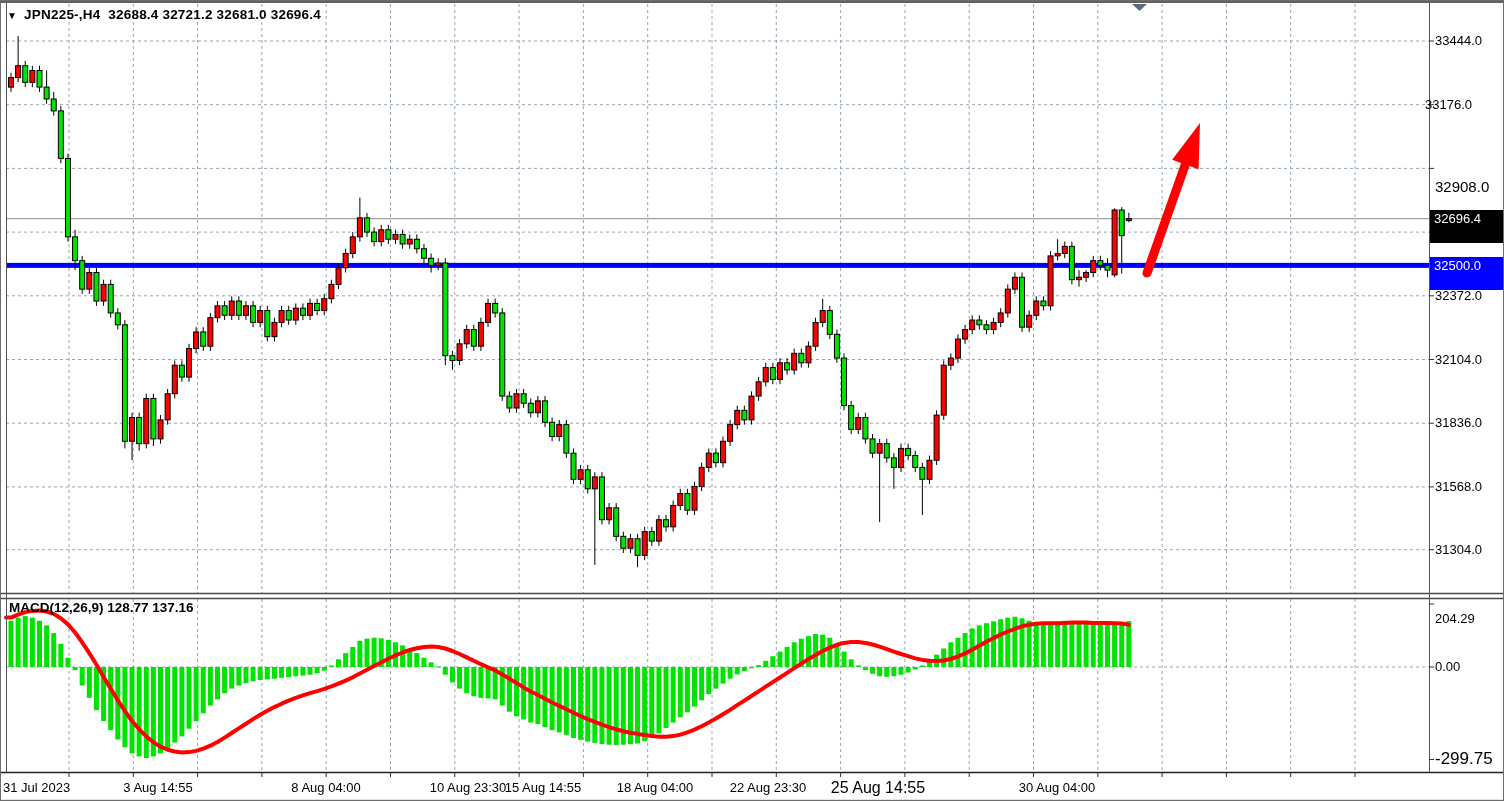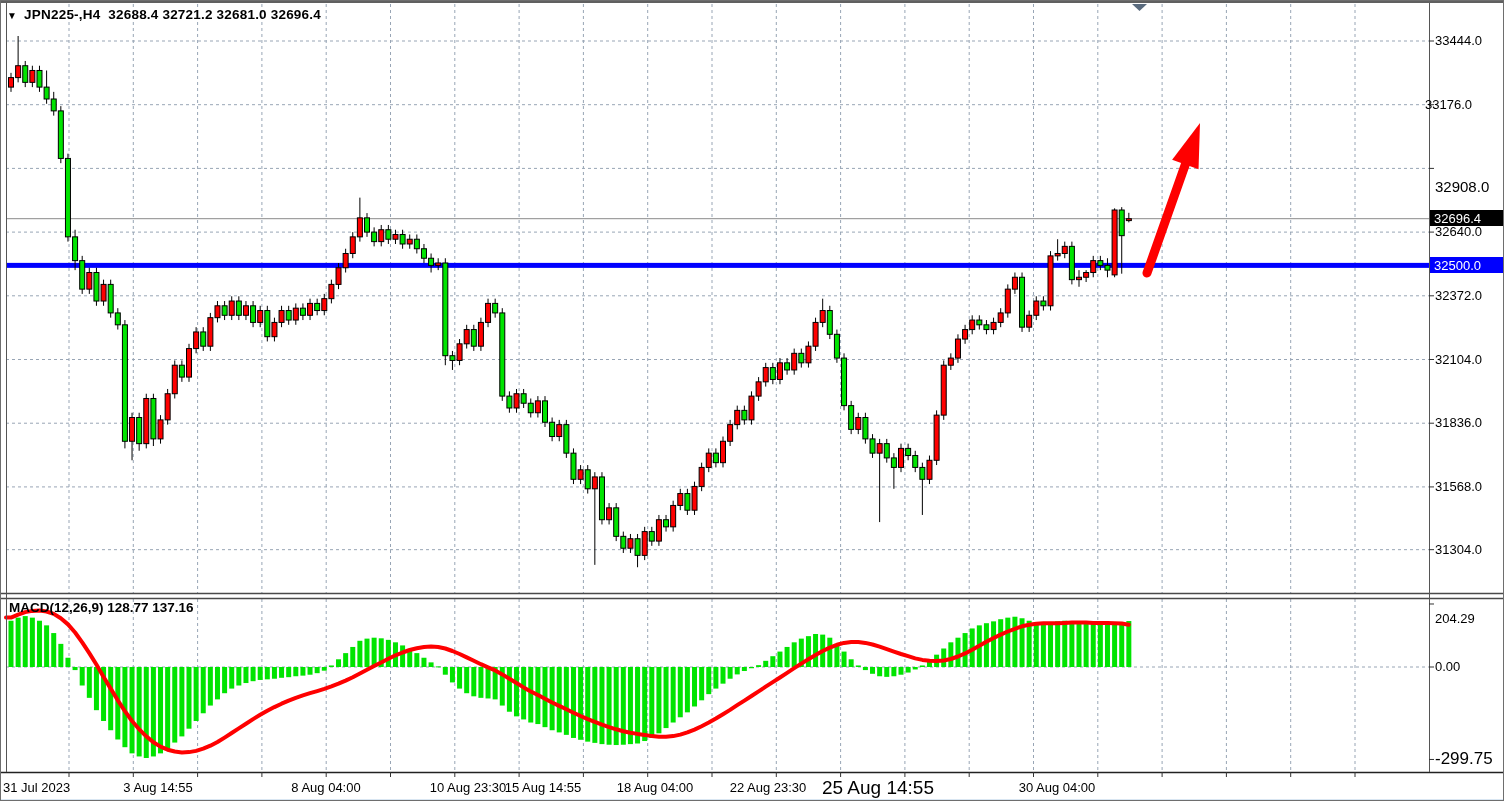--- a/index.html
+++ b/index.html
@@ -10,21 +10,21 @@
   }
   #chart-svg{position:absolute;left:0;top:0;}
   .abs{position:absolute;}
   #symbol-title{
     left:6px;top:6px;display:flex;align-items:center;gap:7px;
     font-size:13.5px;font-weight:700;letter-spacing:.2px;z-index:5;white-space:pre;
   }
   #symbol-title .tri{font-size:10px;line-height:10px;transform:translateY(1px);}
   #macd-label{left:8px;top:599px;font-size:13.5px;font-weight:700;z-index:5;white-space:pre;}
   .badge{
-    position:absolute;left:1429px;width:75px;height:16px;line-height:17px;
+    position:absolute;left:1429px;width:75px;height:33px;line-height:17px;
     color:#fff;font-size:13px;padding-left:4px;box-sizing:border-box;z-index:6;white-space:nowrap;
   }
   #current-price-badge{background:#000;}
   #hline-badge{background:#0000ff;}
 </style>
 </head>
 <body>
 
 <div id="window">
   <svg id="chart-svg" width="1504" height="801">
@@ -626,19 +626,19 @@
       <div style="position: absolute; left: 1434px; top: 750.458px; font-size: 17px; line-height: 16px;">-299.75</div>
     </div>
   <div id="time-axis">
       <div style="position: absolute; top: 779px; font-size: 13px; line-height: 16px; white-space: nowrap; left: 2px;">31 Jul 2023</div>
       <div style="position: absolute; top: 779px; font-size: 13px; line-height: 16px; white-space: nowrap; left: 157px; transform: translateX(-50%);">3 Aug 14:55</div>
       <div style="position: absolute; top: 779px; font-size: 13px; line-height: 16px; white-space: nowrap; left: 325px; transform: translateX(-50%);">8 Aug 04:00</div>
       <div style="position: absolute; top: 779px; font-size: 13px; line-height: 16px; white-space: nowrap; left: 467px; transform: translateX(-50%);">10 Aug 23:30</div>
       <div style="position: absolute; top: 779px; font-size: 13px; line-height: 16px; white-space: nowrap; left: 542px; transform: translateX(-50%);">15 Aug 14:55</div>
       <div style="position: absolute; top: 779px; font-size: 13px; line-height: 16px; white-space: nowrap; left: 654px; transform: translateX(-50%);">18 Aug 04:00</div>
       <div style="position: absolute; top: 779px; font-size: 13px; line-height: 16px; white-space: nowrap; left: 767px; transform: translateX(-50%);">22 Aug 23:30</div>
-      <div style="position: absolute; top: 779px; font-size: 19px; line-height: 16px; white-space: nowrap; left: 877px; transform: translateX(-50%);">25 Aug 14:55</div>
+      <div style="position: absolute; top: 779px; font-size: 16px; line-height: 16px; white-space: nowrap; left: 877px; transform: translateX(-50%);">25 Aug 14:55</div>
       <div style="position: absolute; top: 779px; font-size: 13px; line-height: 16px; white-space: nowrap; left: 1056px; transform: translateX(-50%);">30 Aug 04:00</div>
     </div>
 
   <div id="current-price-badge" class="badge" style="top: 209.197px;">32696.4</div>
   <div id="hline-badge" class="badge" style="top: 255.879px;">32500.0</div>
 </div>
 
 </body></html>

